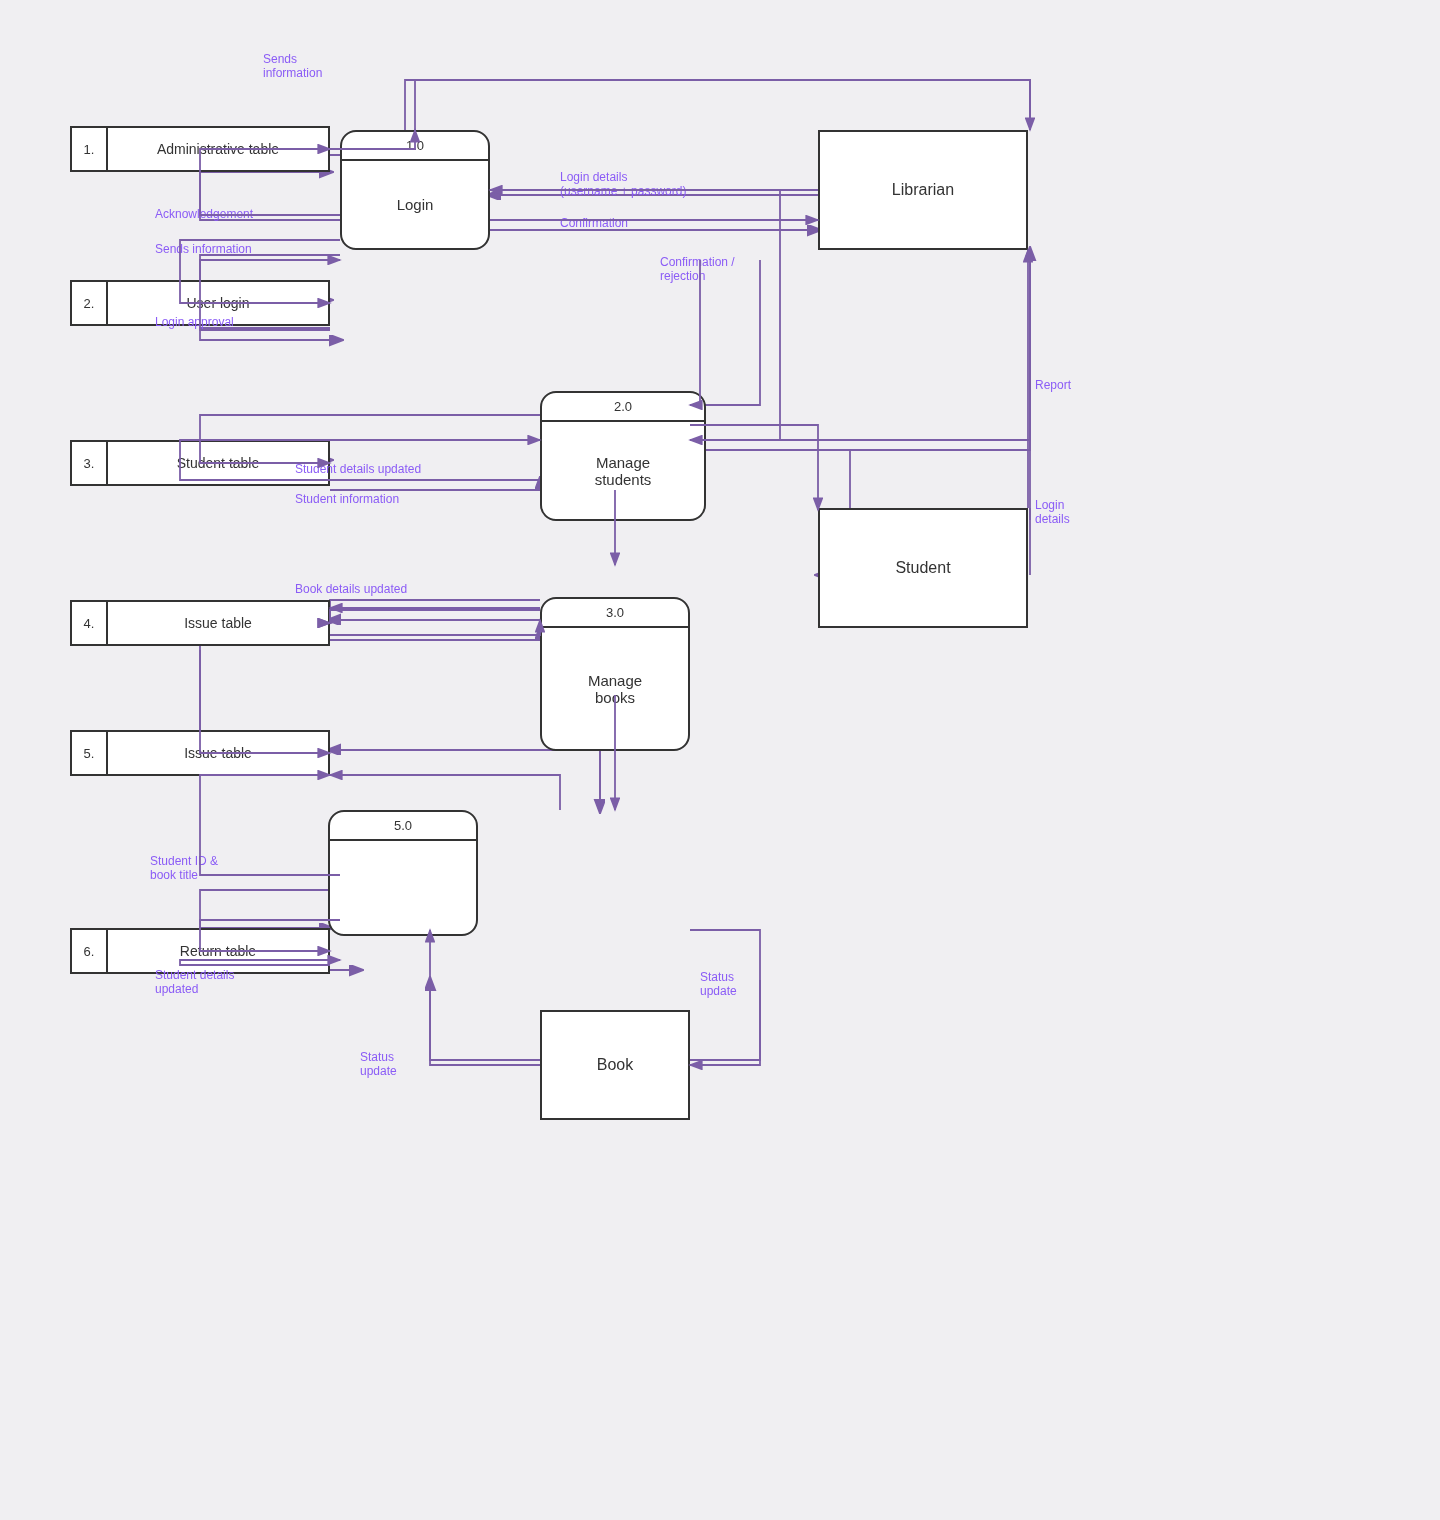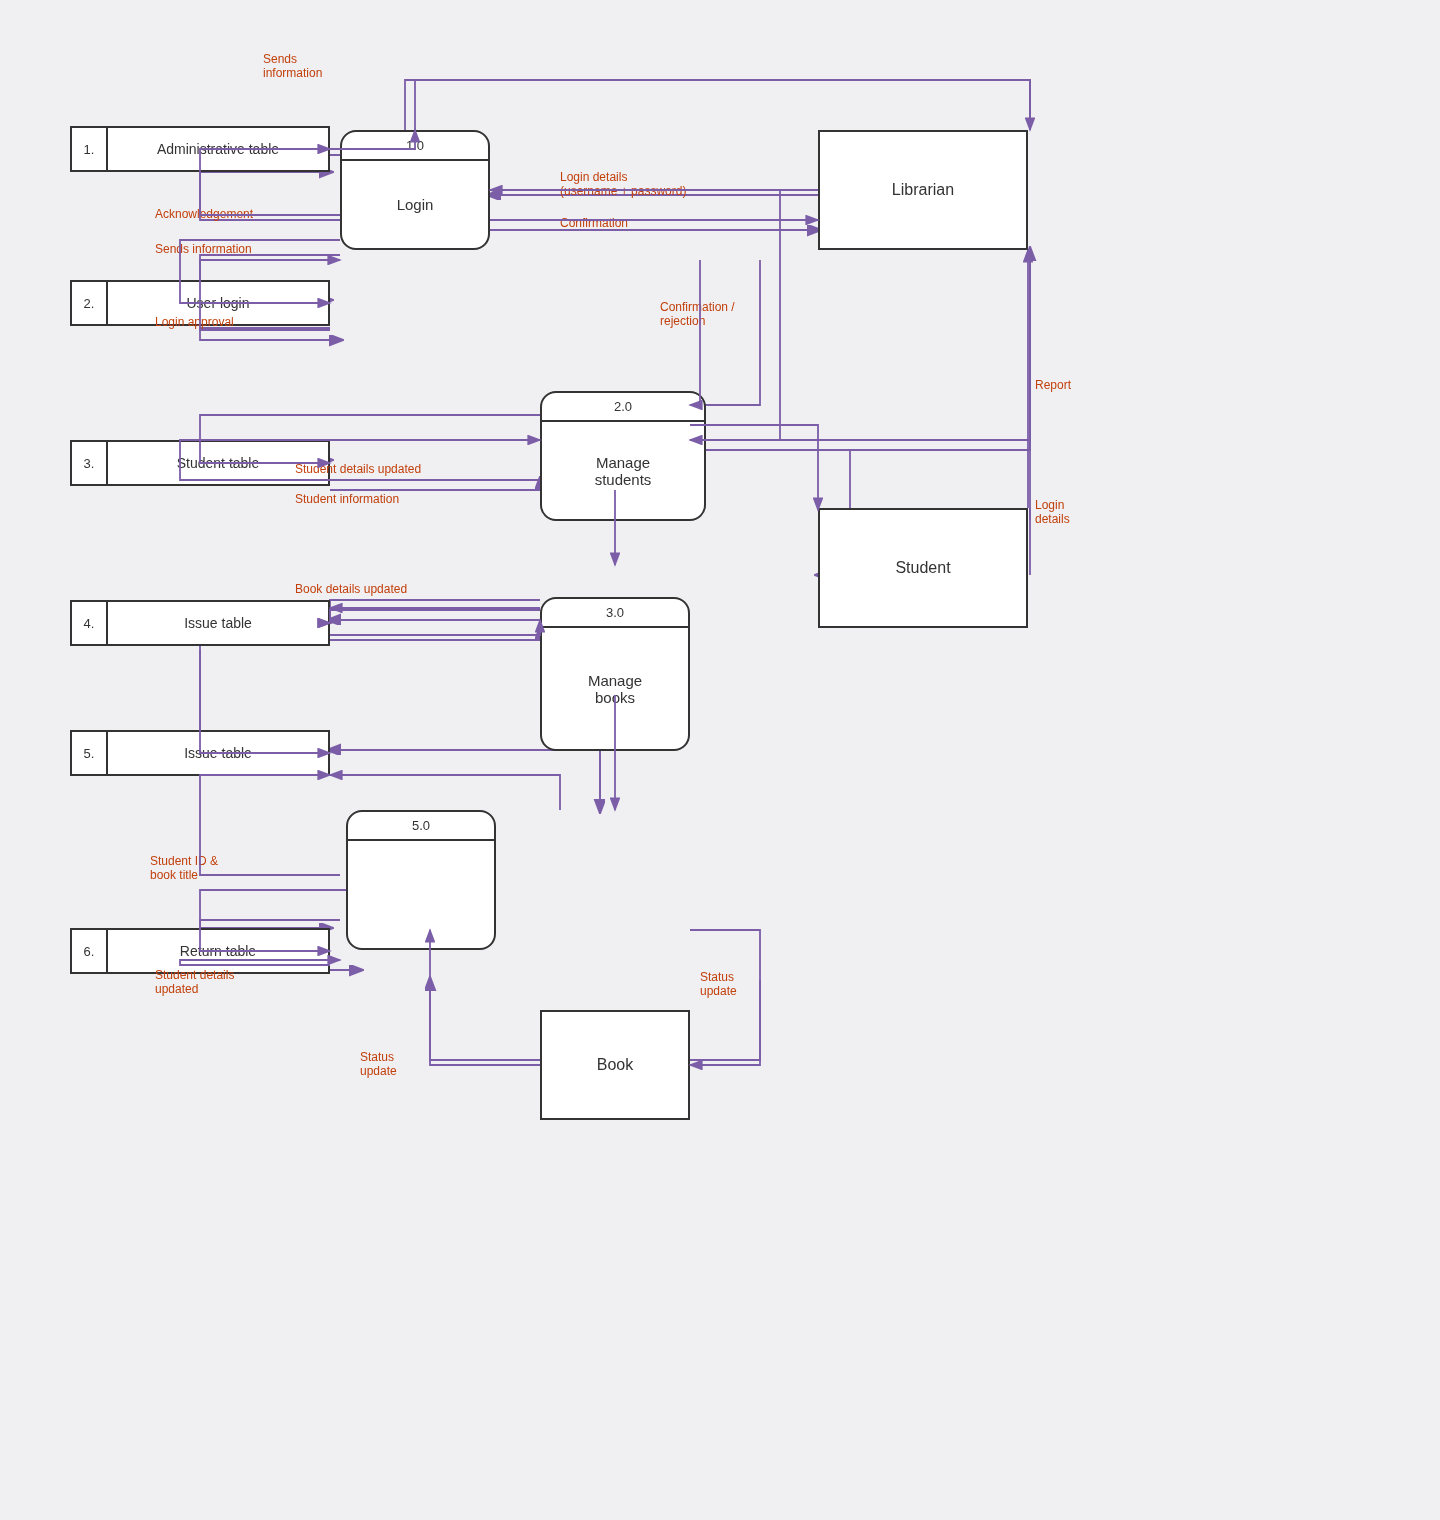--- a/index.html
+++ b/index.html
@@ -82,21 +82,21 @@
       flex: 1;
       text-align: center;
       padding: 0 10px;
       font-size: 14px;
       color: #333;
     }
     
     .arrow-label {
       position: absolute;
       font-size: 12px;
-      color: #c2410c;
+      color: #8b5cf6;
       white-space: nowrap;
     }
     svg.arrows {
       position: absolute;
       top: 0; left: 0;
       width: 1440px;
       height: 1520px;
       pointer-events: none;
     }
     svg.arrows line, svg.arrows path, svg.arrows polyline {
@@ -181,21 +181,21 @@
     <div class="process-label" style="white-space:pre-line;">Manage
 students</div>
   </div>
 
   <div class="process-box" style="left:540px; top:565px; width:150px; height:154px;margin-top:32px;">
     <div class="process-header">3.0</div>
     <div class="process-label" style="white-space:pre-line;">Manage
 books</div>
   </div>
 
-  <div class="process-box" style="left:346px; top:810px; width:150px; height:140px;align-items:center;">
+  <div class="process-box" style="left:328px; top:810px; width:150px; height:126px;align-items:center;">
     <div class="process-header">5.0</div>
   </div>
 
 
   <div class="entity-box" style="left:818px; top:130px; width:210px; height:120px; font-size:16px;">
     <span>Librarian</span>
   </div>
 
   <div class="entity-box" style="left:540px; top:1010px; width:150px; height:110px; font-size:16px;">
     <span>Book</span>
@@ -242,21 +242,21 @@
 
   <div class="arrow-label" style="left:155px; top:242px;">Sends information</div>
 
   <div class="arrow-label" style="left:155px; top:315px;">Login approval</div>
 
   <div class="arrow-label" style="left:560px; top:170px; white-space:pre-line;">Login details
 (username + password)</div>
 
   <div class="arrow-label" style="left:560px; top:216px;">Confirmation</div>
 
-  <div class="arrow-label" style="left:660px; top:255px; white-space:pre-line;margin-top:45px;">Confirmation /
+  <div class="arrow-label" style="left:660px; top:255px; white-space:pre-line;">Confirmation /
 rejection</div>
 
   <div class="arrow-label" style="left:1035px; top:378px;">Report</div>
 
   <div class="arrow-label" style="left:1035px; top:498px; white-space:pre-line;">Login
 details</div>
 
   <div class="arrow-label" style="left:295px; top:462px;">Student details updated</div>
 
   <div class="arrow-label" style="left:295px; top:492px;">Student information</div>

